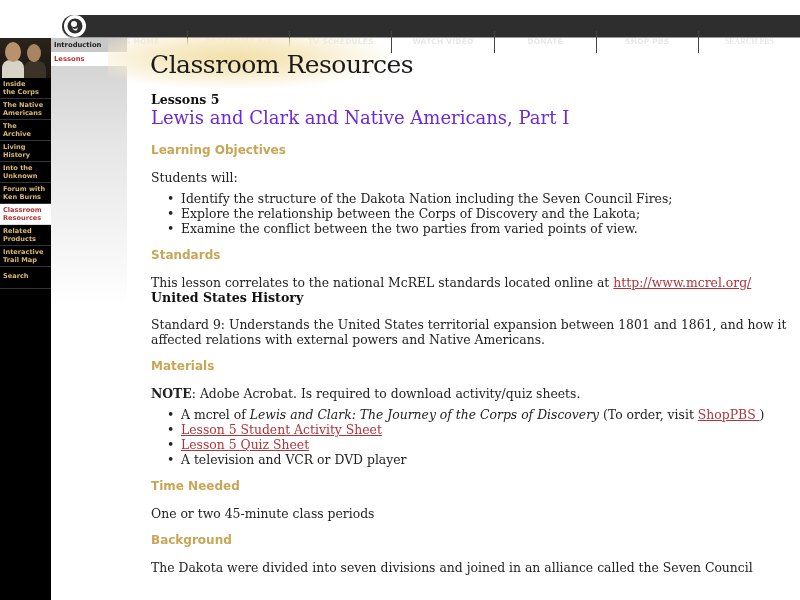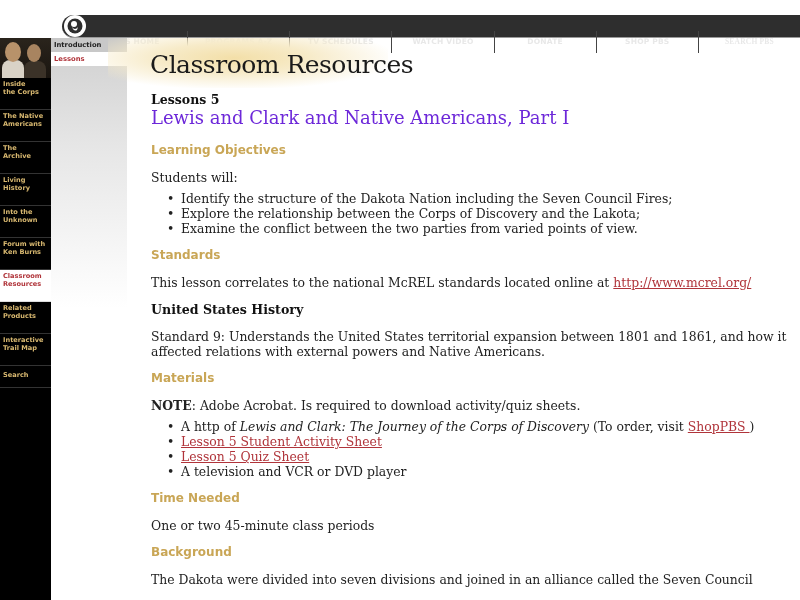--- a/index.html
+++ b/index.html
@@ -36,21 +36,21 @@
   }
   .portrait .face1 { position: absolute; left: 5px; top: 4px; width: 16px; height: 20px; border-radius: 50%; background: #b8926a; }
   .portrait .face2 { position: absolute; left: 27px; top: 6px; width: 14px; height: 18px; border-radius: 50%; background: #a88460; }
   .portrait .body1 { position: absolute; left: 2px; top: 22px; width: 22px; height: 20px; background: #d9d2c6; border-radius: 8px 8px 0 0; }
   .portrait .body2 { position: absolute; left: 24px; top: 23px; width: 22px; height: 20px; background: #3b3228; border-radius: 8px 8px 0 0; }
 
   .sidebar {
     position: absolute; left: 0; top: 78px; width: 51px; height: 522px; background: #000;
   }
   .side-item {
-    display: block; padding: 3px 2px 2px 3px; height: 32px;
+    display: block; padding: 3px 2px 2px 3px; height: 21px;
     font-family: "DejaVu Sans", sans-serif; font-weight: bold; font-size: 6.6px; line-height: 7.6px;
     color: #d8b870; border-bottom: 1px solid #333; cursor: pointer;
   }
   .side-item.active { background: #fff; color: #b0343a; border-bottom: 1px solid #ddd; }
   .side-item.single { height: 22px; padding-top: 6px; }
 
   
   .subnav {
     position: absolute; left: 51px; top: 38px; width: 76px; height: 270px;
     background: linear-gradient(180deg, #cfcfcf 0%, #e6e6e6 40%, #ffffff 100%);
@@ -79,21 +79,21 @@
   .lesson-title { font-size: 18px; color: #6d28d9; line-height: 22px; margin-top: 0px; }
   .section-h {
     font-family: "DejaVu Sans", sans-serif; font-weight: bold; font-size: 12px;
     color: #c9a656; margin-top: 11px; line-height: 16px;
   }
   .para { font-size: 12.4px; color: #222; line-height: 15px; margin-top: 12px; }
   ul.bullets { list-style: none; margin-top: 6px; margin-left: 16px; }
   ul.bullets li { font-size: 12.4px; color: #222; line-height: 15px; position: relative; padding-left: 14px; }
   ul.bullets li::before { content: "•"; position: absolute; left: 0; top: 0; color: #222; }
   a.link { color: #b0343a; text-decoration: underline; cursor: pointer; }
-  .subhead { font-weight: bold; font-size: 12.6px; color: #111; margin-top: 12px; line-height: 15px; }
+  .subhead { font-weight: bold; font-size: 12.6px; color: #111; line-height: 15px; }
 </style>
 </head>
 <body>
 
 <div class="topnav">
   <div class="pbs-logo">
     <svg width="16" height="16" viewBox="0 0 16 16">
       <circle cx="8" cy="8" r="7.5" fill="#2e2e2e"></circle>
       <circle cx="7" cy="6" r="3" fill="#fff"></circle>
       <path d="M5 9 Q8 13 11 9 L10 12 Q7 14 5 9Z" fill="#fff"></path>
@@ -151,21 +151,21 @@
   </ul>
 
   <div class="section-h">Standards</div>
   <div class="para"><span>This lesson correlates to the national McREL standards located online at </span><a class="link">http://www.mcrel.org/</a></div>
   <div class="subhead">United States History</div>
   <div class="para">Standard 9: Understands the United States territorial expansion between 1801 and 1861, and how it affected relations with external powers and Native Americans.</div>
 
   <div class="section-h">Materials</div>
   <div class="para"><b>NOTE</b><span>: Adobe Acrobat. Is required to download activity/quiz sheets.</span></div>
   <ul class="bullets">
-    <li><span>A http of </span><i>Lewis and Clark: The Journey of the Corps of Discovery</i><span> (To order, visit </span><a class="link">ShopPBS </a><span>)</span></li>
+    <li><span>A mcrel of </span><i>Lewis and Clark: The Journey of the Corps of Discovery</i><span> (To order, visit </span><a class="link">ShopPBS </a><span>)</span></li>
     <li><a class="link">Lesson 5 Student Activity Sheet</a></li>
     <li><a class="link">Lesson 5 Quiz Sheet</a></li>
     <li>A television and VCR or DVD player</li>
   </ul>
 
   <div class="section-h">Time Needed</div>
   <div class="para">One or two 45-minute class periods</div>
 
   <div class="section-h">Background</div>
   <div class="para">The Dakota were divided into seven divisions and joined in an alliance called the Seven Council</div>

